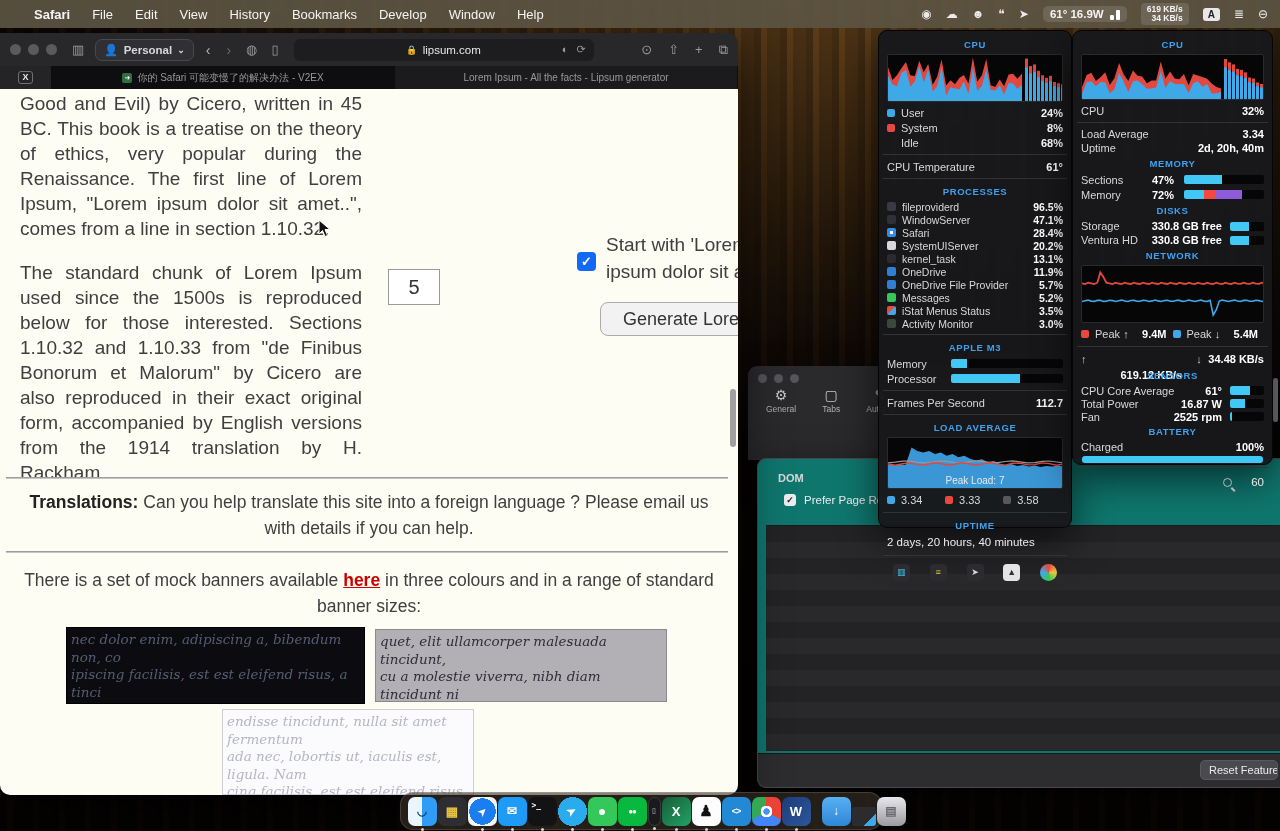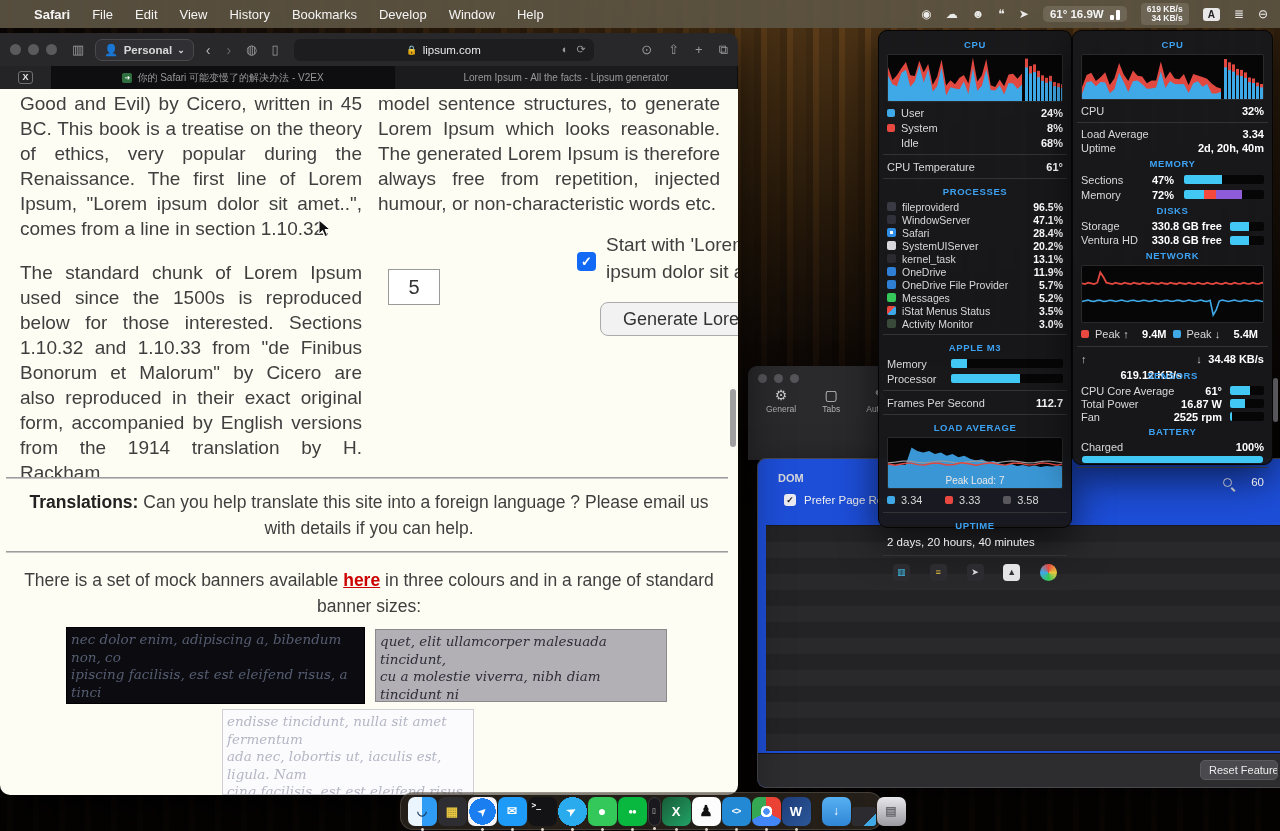--- a/index.html
+++ b/index.html
@@ -129,21 +129,21 @@
 
   
   .settings { position:absolute; left:748px; top:366px; width:324px; height:94px; background:#2a2a2d; border-radius:9px 9px 0 0; z-index:15; box-shadow:0 10px 30px rgba(0,0,0,.5); }
   .settings .tl { padding:8px 0 0 10px; }
   .settings .tl i { width:9px; height:9px; background:#55555a; }
   .st-items { display:flex; gap:26px; padding:4px 0 0 18px; }
   .st-item { display:flex; flex-direction:column; align-items:center; gap:1px; color:#b0b0b4; font-size:8.5px; }
   .st-item .ic { font-size:14px; color:#c8c8cc; }
 
   
-  .flags { position:absolute; left:757px; top:458px; width:523px; height:330px; background:#1d4ed8; border:1px solid #48484c; border-right:none; border-radius:9px 0 0 9px; z-index:16; box-shadow:0 14px 40px rgba(0,0,0,.55); overflow:hidden; }
+  .flags { position:absolute; left:757px; top:458px; width:523px; height:330px; background:#0f766e; border:1px solid #48484c; border-right:none; border-radius:9px 0 0 9px; z-index:16; box-shadow:0 14px 40px rgba(0,0,0,.55); overflow:hidden; }
   .flags .sect { padding:13px 0 6px 20px; font-size:11px; font-weight:bold; color:#d8d8da; }
   .flag-row { display:flex; align-items:center; gap:8px; padding-left:26px; height:20px; font-size:11.5px; color:#ececee; }
   .flag-cb { width:12px; height:12px; background:#ececf0; border-radius:3px; color:#1d1d1f; font-size:9px; line-height:12px; text-align:center; font-weight:bold; }
   .flag-table { position:absolute; left:8px; right:0; top:66px; bottom:36px;
     background:repeating-linear-gradient(180deg,#232326 0 16px,#29292c 16px 32px); border-top:1px solid #1a1a1c; }
   .flags .bottombar { position:absolute; left:0; right:0; bottom:0; height:34px; background:#2d2d30; border-top:1px solid #19191b; }
   .reset-btn { position:absolute; right:2px; bottom:7px; width:78px; height:20px; background:#4a4a4e; border:1px solid #5a5a5e; border-radius:5px; color:#ececee; font-size:11px; line-height:18px; padding-left:8px; white-space:nowrap; overflow:hidden; }
   .flags-scroll { position:absolute; left:1273px; top:378px; width:5px; height:44px; border-radius:3px; background:#77777c; z-index:17; }
 
   
@@ -296,23 +296,20 @@
     </div>
     <div class="tab">
       <span>Lorem Ipsum - All the facts - Lipsum generator</span>
     </div>
   </div>
   <div class="page">
     <div class="col col-l">
       <p>Good and Evil) by Cicero, written in 45 BC. This book is a treatise on the theory of ethics, very popular during the Renaissance. The first line of Lorem Ipsum, "Lorem ipsum dolor sit amet..", comes from a line in section 1.10.32.</p>
       <p>The standard chunk of Lorem Ipsum used since the 1500s is reproduced below for those interested. Sections 1.10.32 and 1.10.33 from "de Finibus Bonorum et Malorum" by Cicero are also reproduced in their exact original form, accompanied by English versions from the 1914 translation by H. Rackham.</p>
     </div>
-    <div class="col col-r">
-      <p>model sentence structures, to generate Lorem Ipsum which looks reasonable. The generated Lorem Ipsum is therefore always free from repetition, injected humour, or non-characteristic words etc.</p>
-    </div>
 
     <svg class="cursor" viewBox="0 0 13 19">
       <path d="M1 1 L1 15 L4.5 11.5 L7 17.5 L9.5 16.5 L7 10.5 L12 10.5 Z" fill="#111" stroke="#fff" stroke-width="1"></path>
     </svg>
 
     <div class="numbox">5</div>
     <div class="cbx">✓</div>
     <div class="cbx-label">Start with 'Lorem ipsum dolor sit a</div>
     <div class="gen-btn">Generate Lore</div>
 

